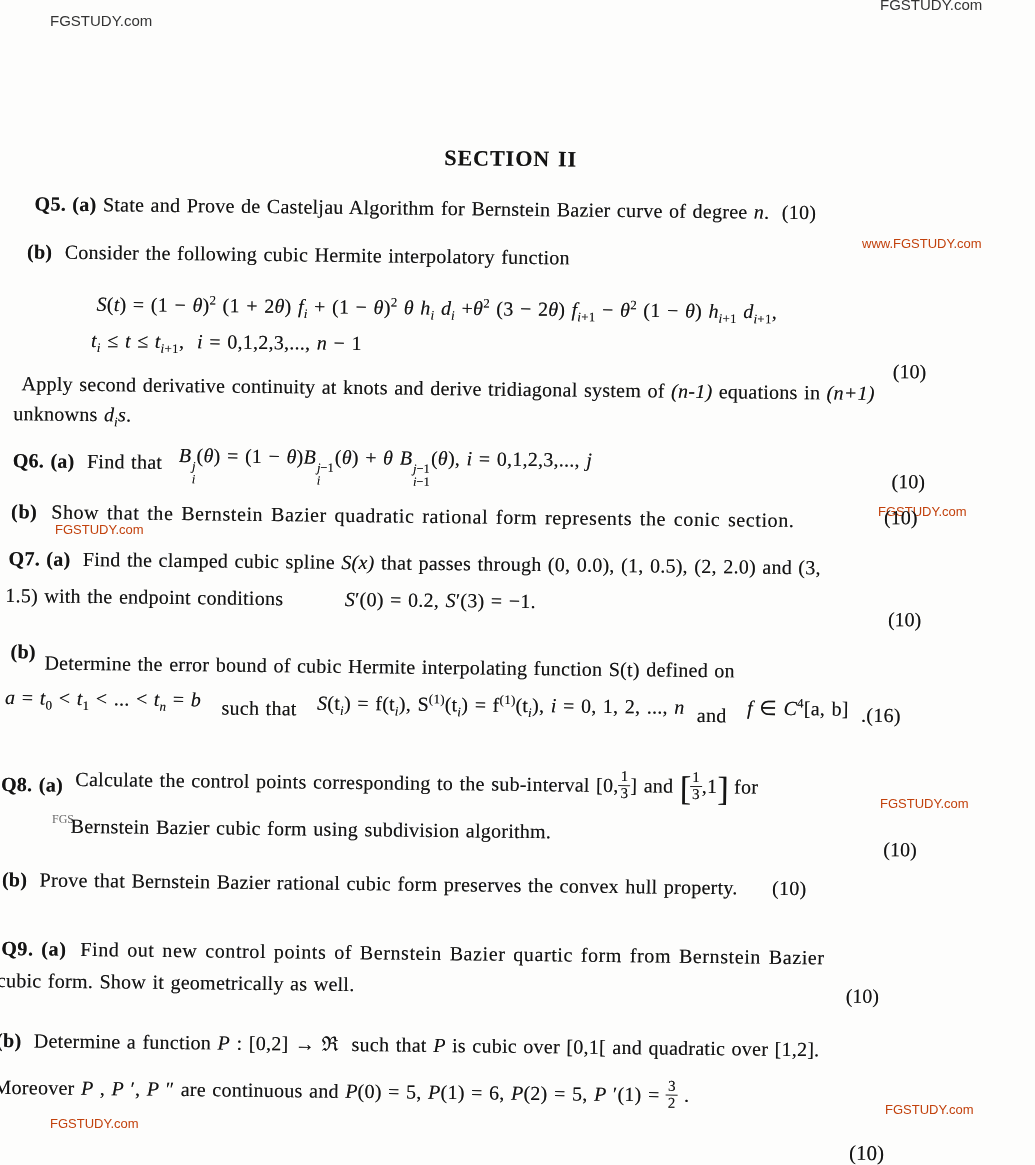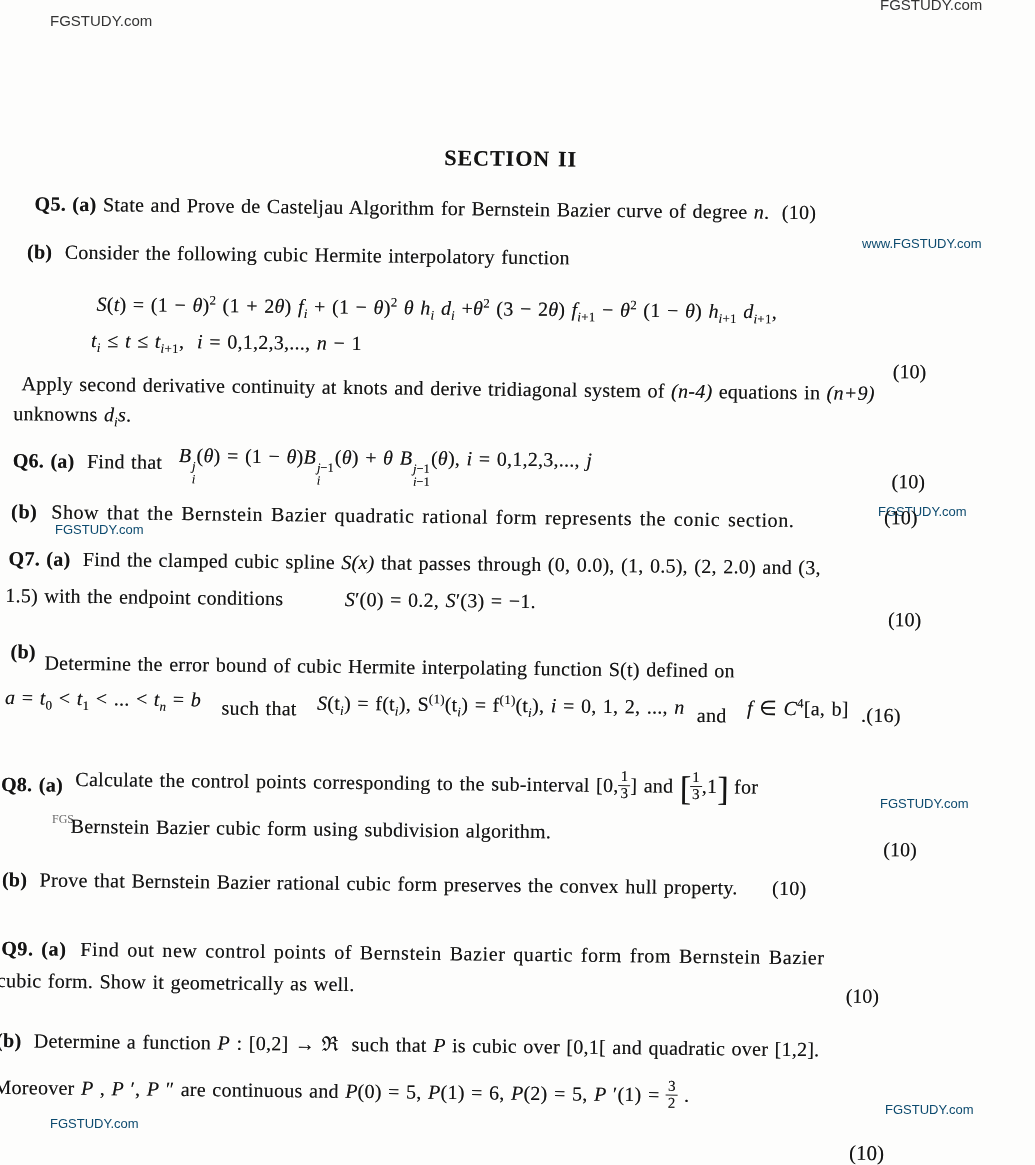--- a/index.html
+++ b/index.html
@@ -13,21 +13,21 @@
   }
   
   .wm{
     position:absolute;
     font-family:"Liberation Sans",sans-serif;
     color:#4c4c4c;
     font-size:14px;
     white-space:nowrap;
   }
   .wm-big{font-size:15px;color:#333;}
-  .wm-small{font-size:13px;color:#0c4a6e;}
+  .wm-small{font-size:13px;color:#c2410c;}
   .wm-frag{font-size:12px;color:#6a6a6a;}
   
   .scan{
     position:absolute;left:0;top:0;width:1035px;height:1165px;
     transform:rotate(0.65deg);
     transform-origin:0 0;
   }
   .line{
     position:absolute;
     font-size:20px;
@@ -94,21 +94,21 @@
       <span class="gap6">(10)</span>
     </div>
 
     <div class="line" style="left:30px;top:240px;">
       <span class="b">(b)</span>
       <span class="gap6">Consider the following cubic Hermite interpolatory function</span>
     </div>
     <div class="line" style="left:100px;top:290px;"><i>S</i>(<i>t</i>) = (1 − <i>θ</i>)<sup>2</sup> (1 + 2<i>θ</i>) <i>f</i><sub><i>i</i></sub> + (1 − <i>θ</i>)<sup>2</sup> <i>θ h</i><sub><i>i</i></sub> <i>d</i><sub><i>i</i></sub> +<i>θ</i><sup>2</sup> (3 − 2<i>θ</i>) <i>f</i><sub><i>i</i>+1</sub> − <i>θ</i><sup>2</sup> (1 − <i>θ</i>) <i>h</i><sub><i>i</i>+1</sub> <i>d</i><sub><i>i</i>+1</sub>,</div>
     <div class="line" style="left:95px;top:328px;"><i>t</i><sub><i>i</i></sub> ≤ <i>t</i> ≤ <i>t</i><sub><i>i</i>+1</sub>,&nbsp; <i>i</i> = 0,1,2,3,..., <i>n</i> − 1</div>
     <div class="marks" style="left:897px;top:350px;">(10)</div>
-    <div class="line" style="left:26px;top:372px;">Apply second derivative continuity at knots and derive tridiagonal system of <i>(n-4)</i> equations in <i>(n+9)</i></div>
+    <div class="line" style="left:26px;top:372px;">Apply second derivative continuity at knots and derive tridiagonal system of <i>(n-1)</i> equations in <i>(n+1)</i></div>
     <div class="line" style="left:18px;top:402px;">unknowns <i>d</i><sub><i>i</i></sub><i>s</i>.</div>
 
     <div class="line" style="left:18px;top:449px;">
       <span class="b">Q6. (a)</span>
       <span class="gap6">Find that</span>
       <span class="raise gap10"><i>B</i><span class="ss">
             <span><i>j</i></span>
             <span><i>i</i></span>
           </span>(<i>θ</i>) = (1 − <i>θ</i>)<i>B</i><span class="ss">
             <span><i>j</i>−1</span>

